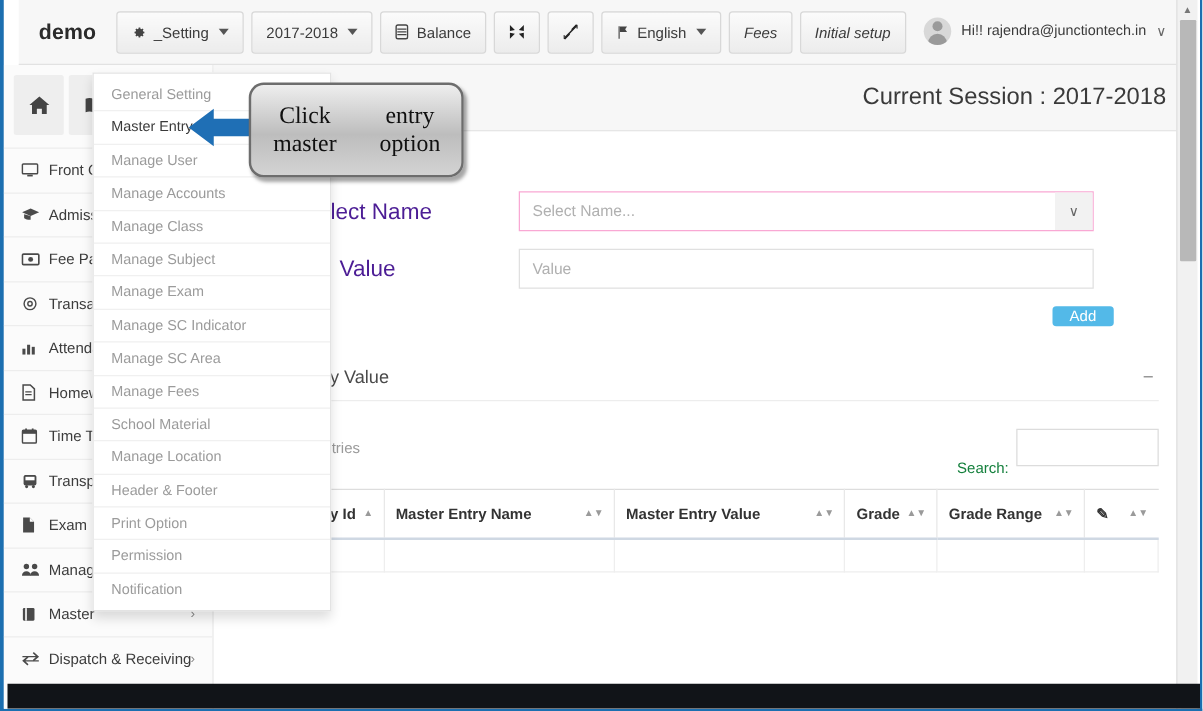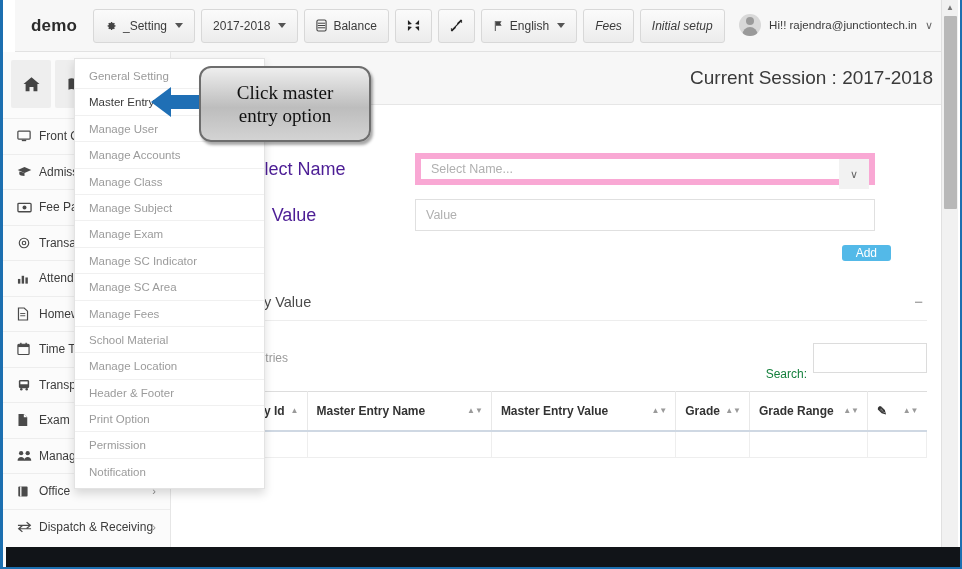--- a/index.html
+++ b/index.html
@@ -127,21 +127,21 @@
   .form-row {
     display: flex; align-items: center;
     margin-bottom: 14px;
   }
   .form-label {
     width: 226px; text-align: center; padding-right: 16px;
     font-size: 18px; color: #4c1d95;
   }
   .sel-wrap {
     width: 460px; height: 32px;
-    border: 6px solid #f9a8d4; background: #fff;
+    border: 1px solid #f9a8d4; background: #fff;
     display: flex; align-items: center; position: relative;
     cursor: pointer;
   }
   .sel-wrap .sel-text {
     padding-left: 10px; font-size: 12.5px; color: #b0b0b0;
   }
   .sel-arrow {
     position: absolute; right: 0; top: 0;
     width: 30px; height: 30px;
     background: #f2f2f2;
@@ -242,21 +242,21 @@
     position: absolute; left: 148px; top: 84px;
     z-index: 60;
   }
   .callout-box {
     position: absolute; left: 196px; top: 66px;
     width: 172px; height: 76px;
     border-radius: 12px;
     background: linear-gradient(#eeeeee,#bdbdbd 55%,#d3d3d3);
     border: 2px solid #6d6d6d;
     box-shadow: 2px 3px 3px rgba(0,0,0,.35);
-    display: flex; flex-direction: column;
+    display: flex; flex-direction: row;
     align-items: center; justify-content: center;
     font-family: "Liberation Serif", serif;
     font-size: 19px; color: #101010; line-height: 1.22;
     z-index: 60; text-align: center;
   }
 
   
   .vscroll {
     position: absolute; right: 2px; top: 0;
     width: 17px; height: 569px;
@@ -493,21 +493,21 @@
         <span>Manage Staff</span>
         <span class="chev-r"></span>
       </div>
       <div class="side-item">
         <span class="sico">
           <svg width="13" height="13" viewBox="0 0 14 14">
               <rect x="1.4" y="1.6" width="10" height="10.8" rx="1" fill="#4a4a4a"></rect>
               <rect x="3.4" y="1.6" width="1.4" height="10.8" fill="#fff"></rect>
             </svg>
         </span>
-        <span>Office</span>
+        <span>Master</span>
         <span class="chev-r">›</span>
       </div>
       <div class="side-item">
         <span class="sico">
           <svg width="15" height="12" viewBox="0 0 16 12">
               <path fill="#4a4a4a" d="M1 3.6h11.4l-2.6-2.3.9-1L15.2 4.2l-4.5 3.9-.9-1 2.6-2.3H1z"></path>
               <path fill="#4a4a4a" d="M15 8.4H3.6l2.6 2.3-.9 1L.8 7.8l4.5-3.9.9 1L3.6 7.2H15z"></path>
             </svg>
         </span>
         <span>Dispatch &amp; Receiving</span>

